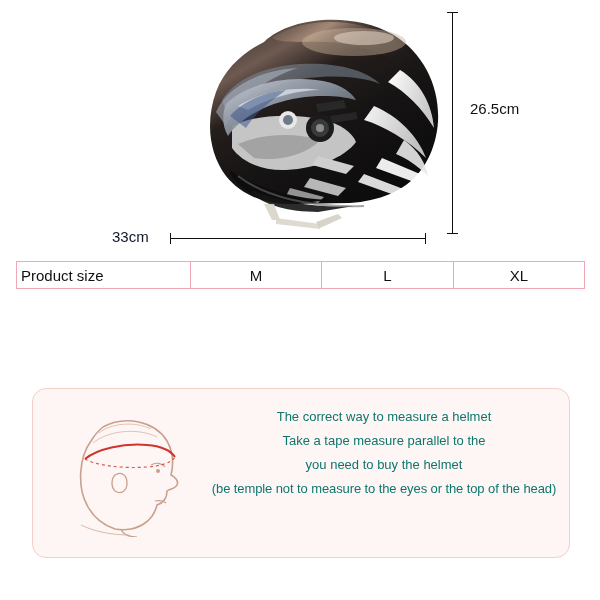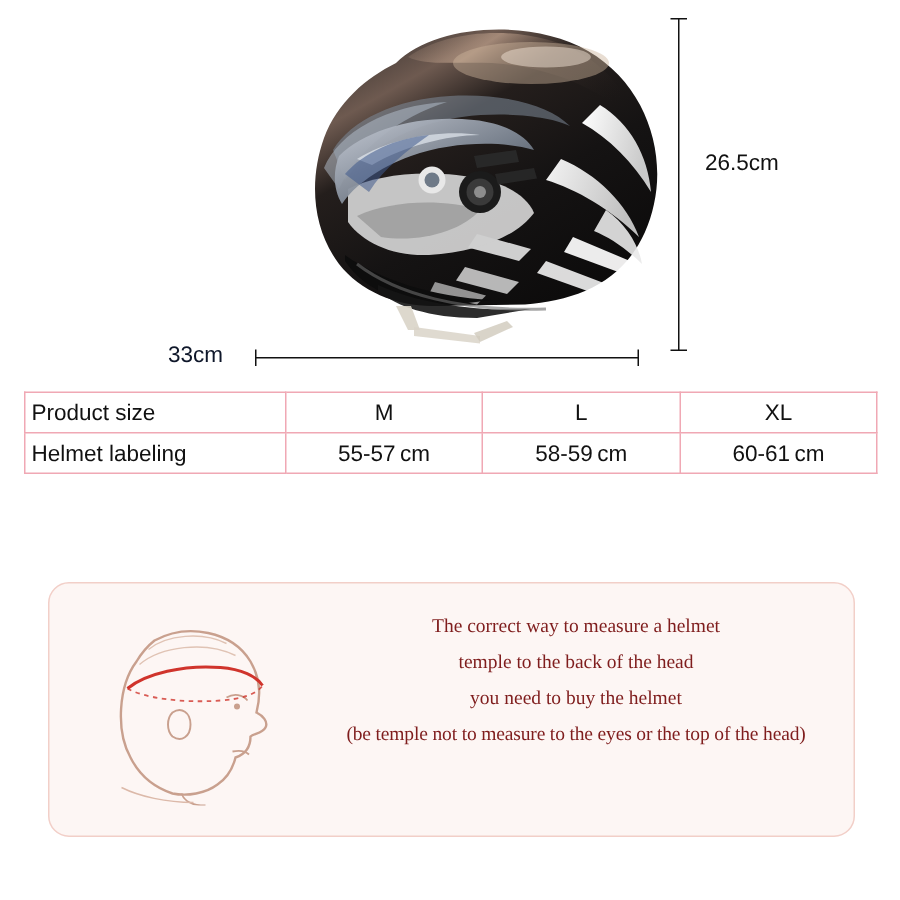--- a/index.html
+++ b/index.html
@@ -121,22 +121,21 @@
     left: 30px; top: 24px;
     width: 140px; height: 124px;
   }
   .instr-text {
     position: absolute;
     left: 176px; top: 16px;
     width: 350px;
     text-align: center;
     font-size: 13px;
     line-height: 24px;
-    color: #7f1d1d;
-    font-family: Liberation Serif, serif;
+    color: #0f766e;
   }
   .instr-text div { white-space: nowrap; }
   .instr-text div.wide { letter-spacing: -0.1px; }
 </style>
 </head>
 <body>
 
 <div id="page">
 
   <div class="product-area">
@@ -235,26 +234,20 @@
   </div>
 
   <table class="size-table">
     <tbody>
       <tr>
         <td class="row-head col-head">Product size</td>
         <td class="col-m">M</td>
         <td class="col-l">L</td>
         <td class="col-xl">XL</td>
       </tr>
-      <tr>
-        <td class="row-head">Helmet labeling</td>
-        <td>55-57 cm</td>
-        <td>58-59 cm</td>
-        <td>60-61 cm</td>
-      </tr>
     </tbody>
   </table>
 
   <div class="instruction-panel">
 
     <div class="head-figure">
       <svg width="140" height="124" viewBox="0 0 140 124" xmlns="http://www.w3.org/2000/svg">
 
         <path d="M40 14 C62 2, 92 8, 104 28 C112 42, 110 54, 108 62
                  C112 64, 116 68, 114 72 C112 76, 106 76, 104 78
@@ -276,19 +269,19 @@
 
         <path d="M22 46 C34 36, 60 30, 84 32 C98 33, 108 38, 112 44" fill="none" stroke="#d0342c" stroke-width="2"></path>
         <path d="M22 46 C32 52, 58 56, 84 54 C98 53, 108 50, 112 44" fill="none" stroke="#d0342c" stroke-width="1.2" stroke-dasharray="3 3" opacity="0.8"></path>
 
         <path d="M18 112 C30 118, 48 122, 66 122" fill="none" stroke="#dcb9a9" stroke-width="1"></path>
       </svg>
     </div>
 
     <div class="instr-text">
       <div>The correct way to measure a helmet</div>
-      <div>temple to the back of the head</div>
+      <div>Take a tape measure parallel to the</div>
       <div>you need to buy the helmet</div>
       <div class="wide">(be temple not to measure to the eyes or the top of the head)</div>
     </div>
   </div>
 
 </div>
 
 </body></html>

